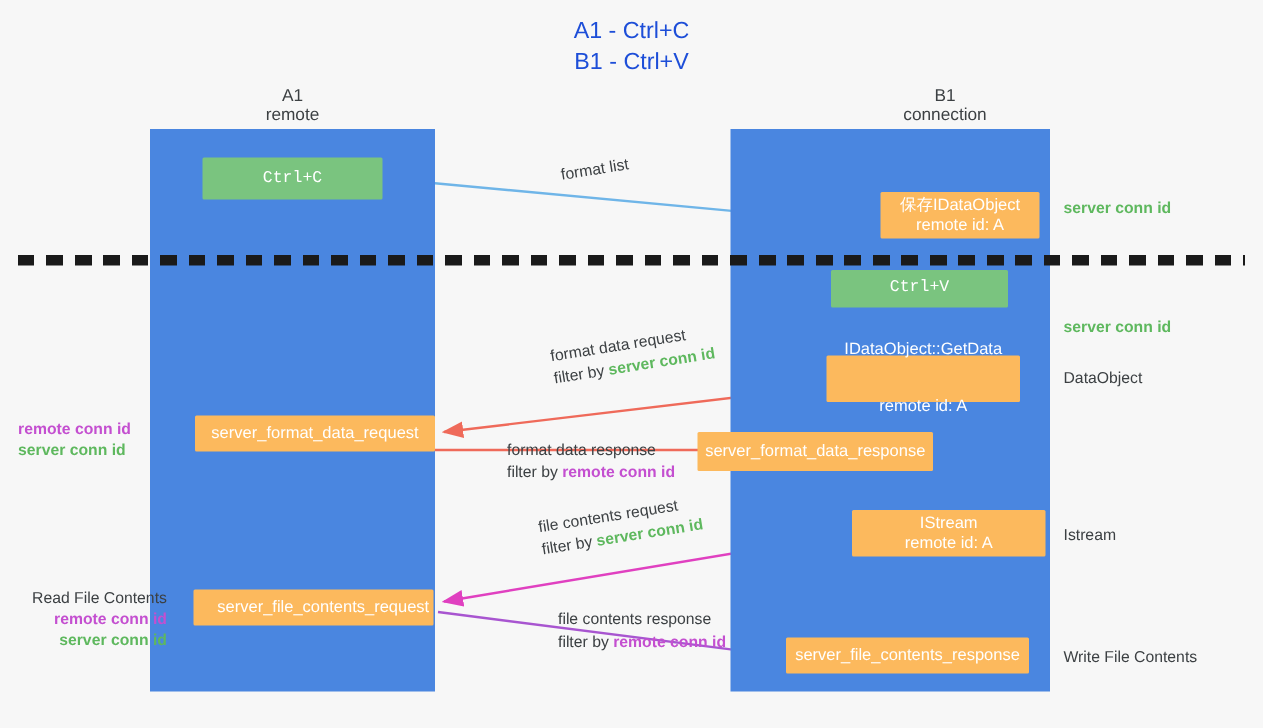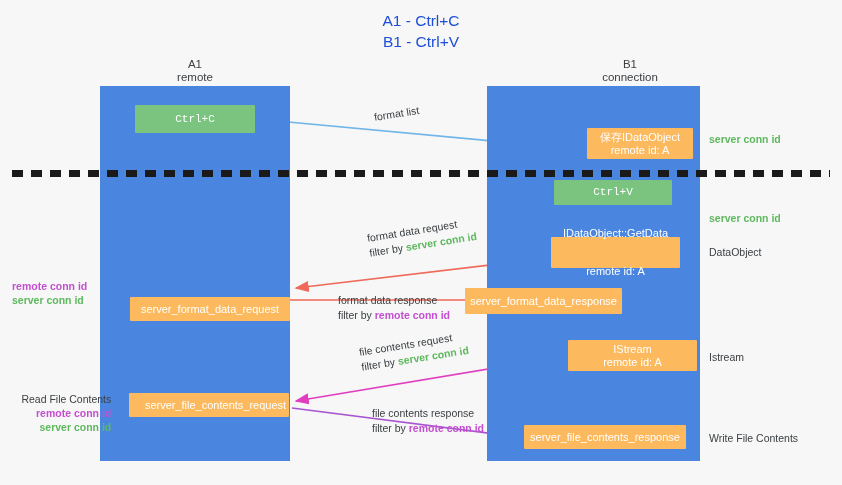--- a/index.html
+++ b/index.html
@@ -78,21 +78,21 @@
   }
   .box.green { background: #7ac47f; font-family: Liberation Mono, monospace; }
   .box.orange { background: #fcb95d; }
   .box .l2 { display: block; }
 
   #box-ctrlc   { left: 135px; top: 105px; width: 120px; height: 28px; }
   #box-idata   { left: 551px; top: 128px; width: 106px; height: 31px; margin-left: 36px; }
   #box-ctrlv   { left: 554px; top: 180px; width: 118px; height: 25px; }
   #box-getdata { left: 551px; top: 237px; width: 129px; height: 31px; gap: 25px; }
   #box-istream { left: 568px; top: 340px; width: 129px; height: 31px; }
-  #box-sfdreq  { left: 130px; top: 277px; width: 160px; height: 24px; margin-top: 20px; }
+  #box-sfdreq  { left: 130px; top: 277px; width: 160px; height: 24px; }
   #box-sfdres  { left: 465px; top: 288px; width: 157px; height: 26px; }
   #box-sfcreq  { left: 129px; top: 393px; width: 160px; height: 24px; padding-left: 13px; }
   #box-sfcres  { left: 524px; top: 425px; width: 162px; height: 24px; }
 
   
   .arrow-label {
     font-size: 10.5px;
     line-height: 15px;
     color: #3c4043;
     white-space: nowrap;

